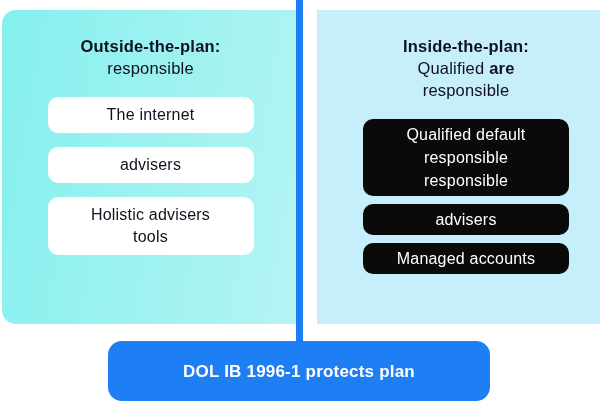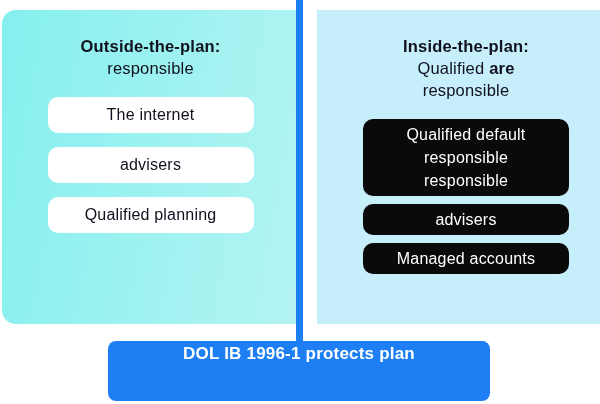--- a/index.html
+++ b/index.html
@@ -61,24 +61,24 @@
   }
   .box .line{display:block;}
 
   .divider{
     position:absolute;left:296px;top:0;width:7px;height:344px;
     background:var(--blue);
   }
 
   .footer-pill{
     position:absolute;left:108px;top:341px;width:382px;height:60px;
-    border-radius:8px;background:var(--blue);
+    border-radius:14px;background:var(--blue);
     color:#ffffff;font-weight:bold;font-size:17px;line-height:25px;
     letter-spacing:.2px;text-align:center;
-    display:flex;flex-direction:column;justify-content:space-between;
+    display:flex;flex-direction:column;justify-content:center;
   }
   .footer-pill .line{display:block;}
 </style>
 </head>
 <body>
 
 <div class="canvas">
 
   <section class="panel panel-left">
     <h2 class="heading">
@@ -87,21 +87,22 @@
     </h2>
 
     <div class="box white-box">
       <span class="line">The internet</span>
       <span class="line"></span>
     </div>
     <div class="box white-box">
       <span class="line">advisers</span>
     </div>
     <div class="box white-box">
-      <span class="line">Qualified planning</span>
+      <span class="line">Holistic advisers</span>
+      <span class="line">tools</span>
     </div>
   </section>
 
   <section class="panel panel-right">
     <h2 class="heading">
       <span class="h-line bold">Inside-the-plan:</span>
       <span class="h-line"><span>Qualified</span> <b>are</b></span>
       <span class="h-line">responsible</span>
     </h2>
 

